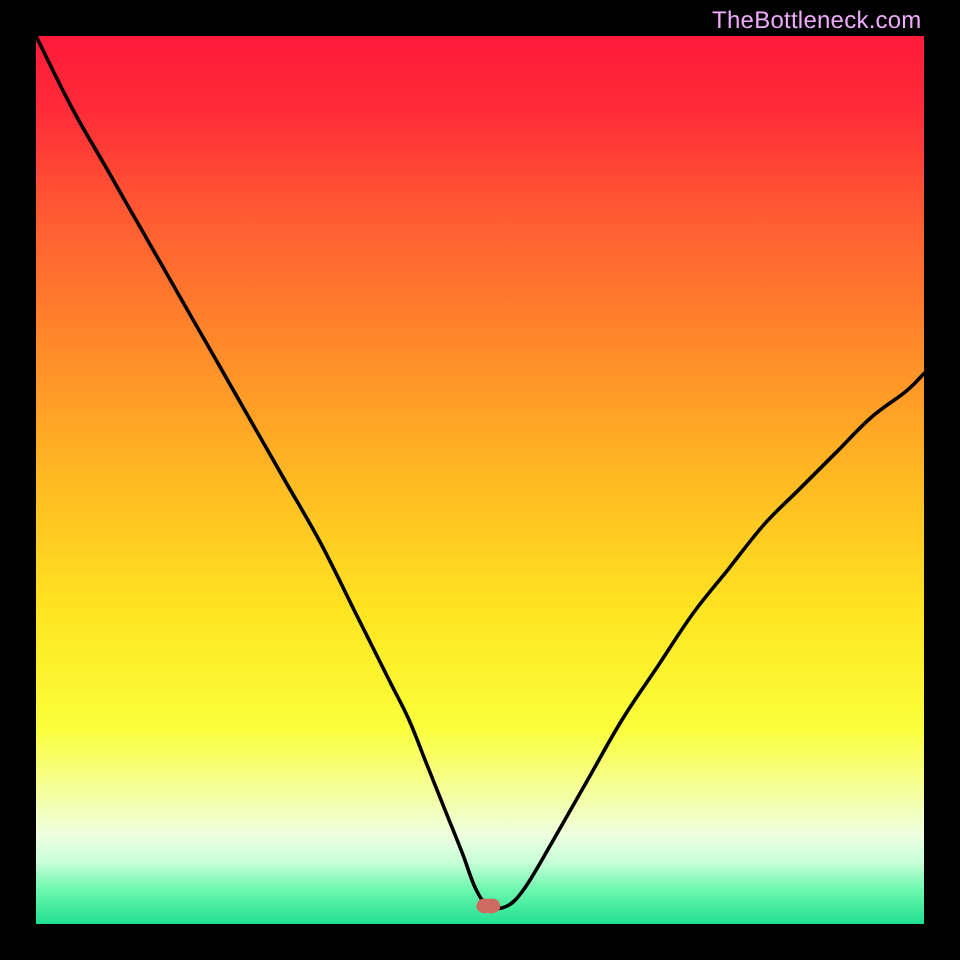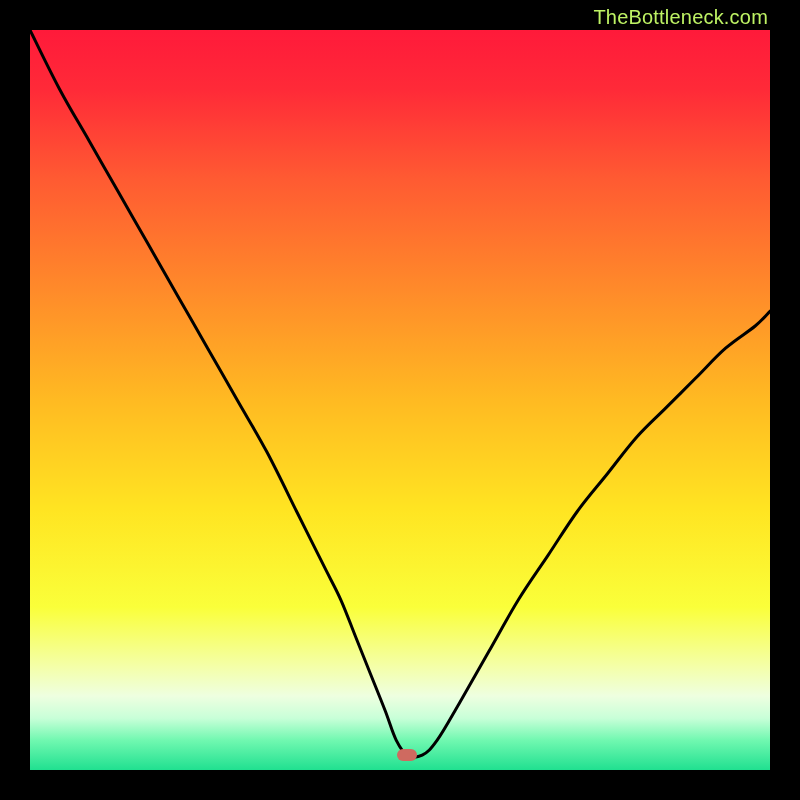--- a/index.html
+++ b/index.html
@@ -23,21 +23,21 @@
     left: 30px;
     top: 30px;
     width: 740px;
     height: 740px;
     overflow: hidden;
   }
   .watermark {
     position: absolute;
     top: 6px;
     right: 32px;
-    color: #bef264;
+    color: #f0abfc;
     font-size: 20px;
     font-weight: 500;
     letter-spacing: 0.2px;
     user-select: none;
   }
   .marker {
     position: absolute;
     width: 20px;
     height: 12px;
     border-radius: 6px;

